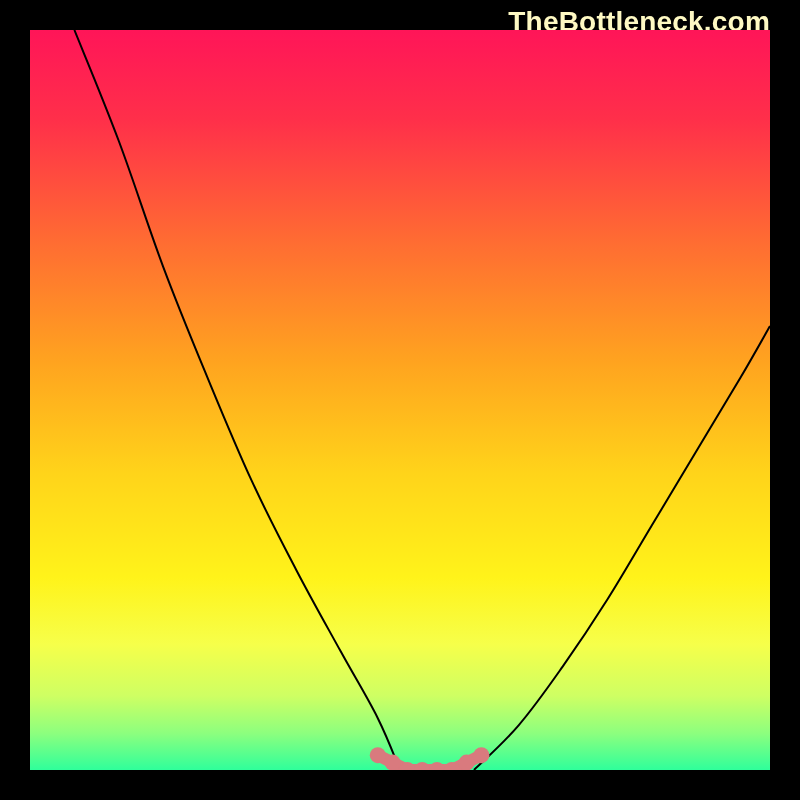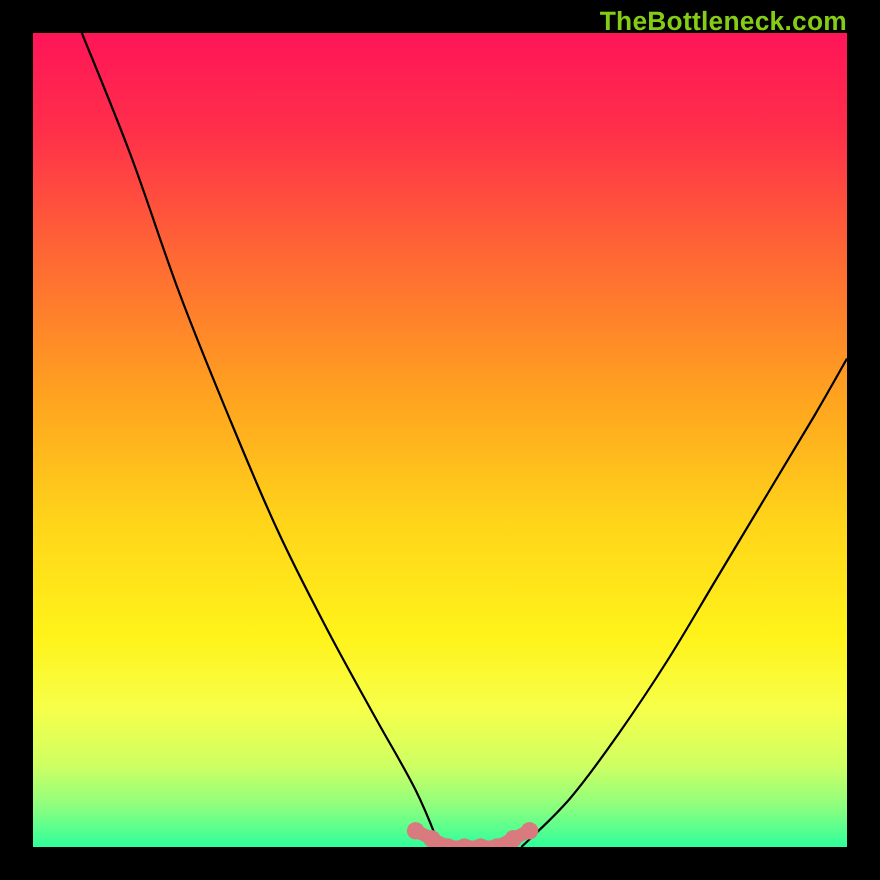--- a/index.html
+++ b/index.html
@@ -24,23 +24,23 @@
     top: 30px;
     left: 30px;
     width: 740px;
     height: 740px;
     overflow: hidden;
   }
   .watermark {
     position: absolute;
     top: 6px;
     right: 30px;
-    font-size: 24px;
+    font-size: 28px;
     font-weight: 600;
-    color: #84cc16;
+    color: #fef9c3;
     letter-spacing: 0.2px;
   }
   svg {
     display: block;
   }
 </style>
 </head>
 <body>
 
 <div class="frame">

